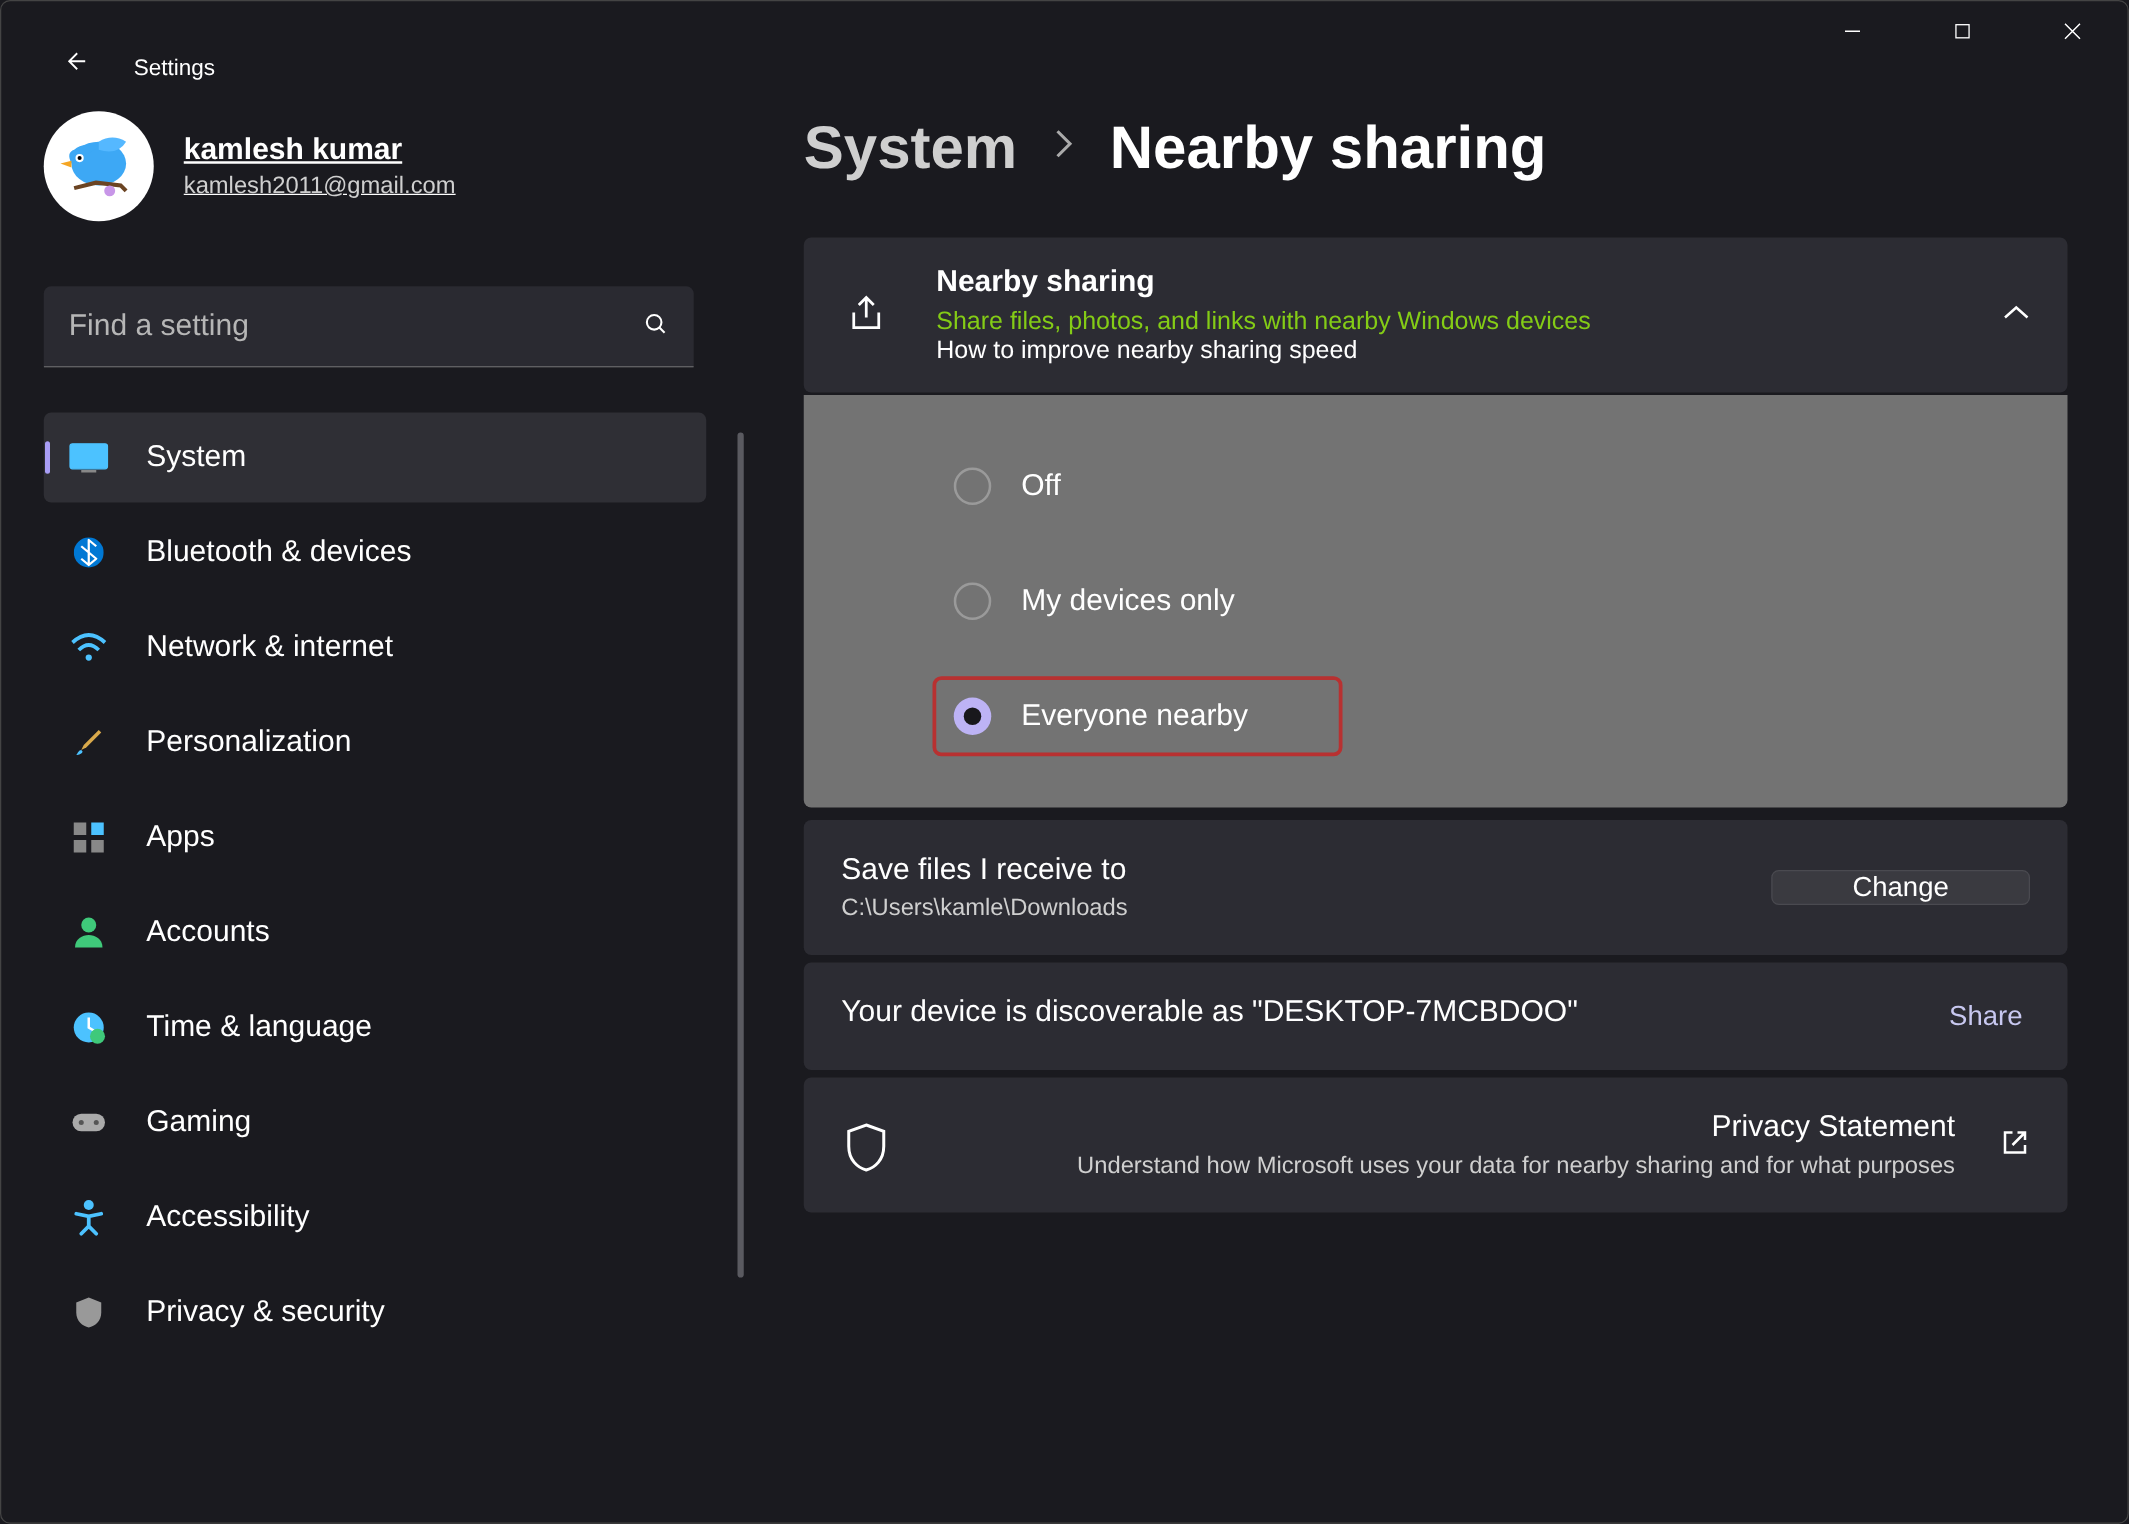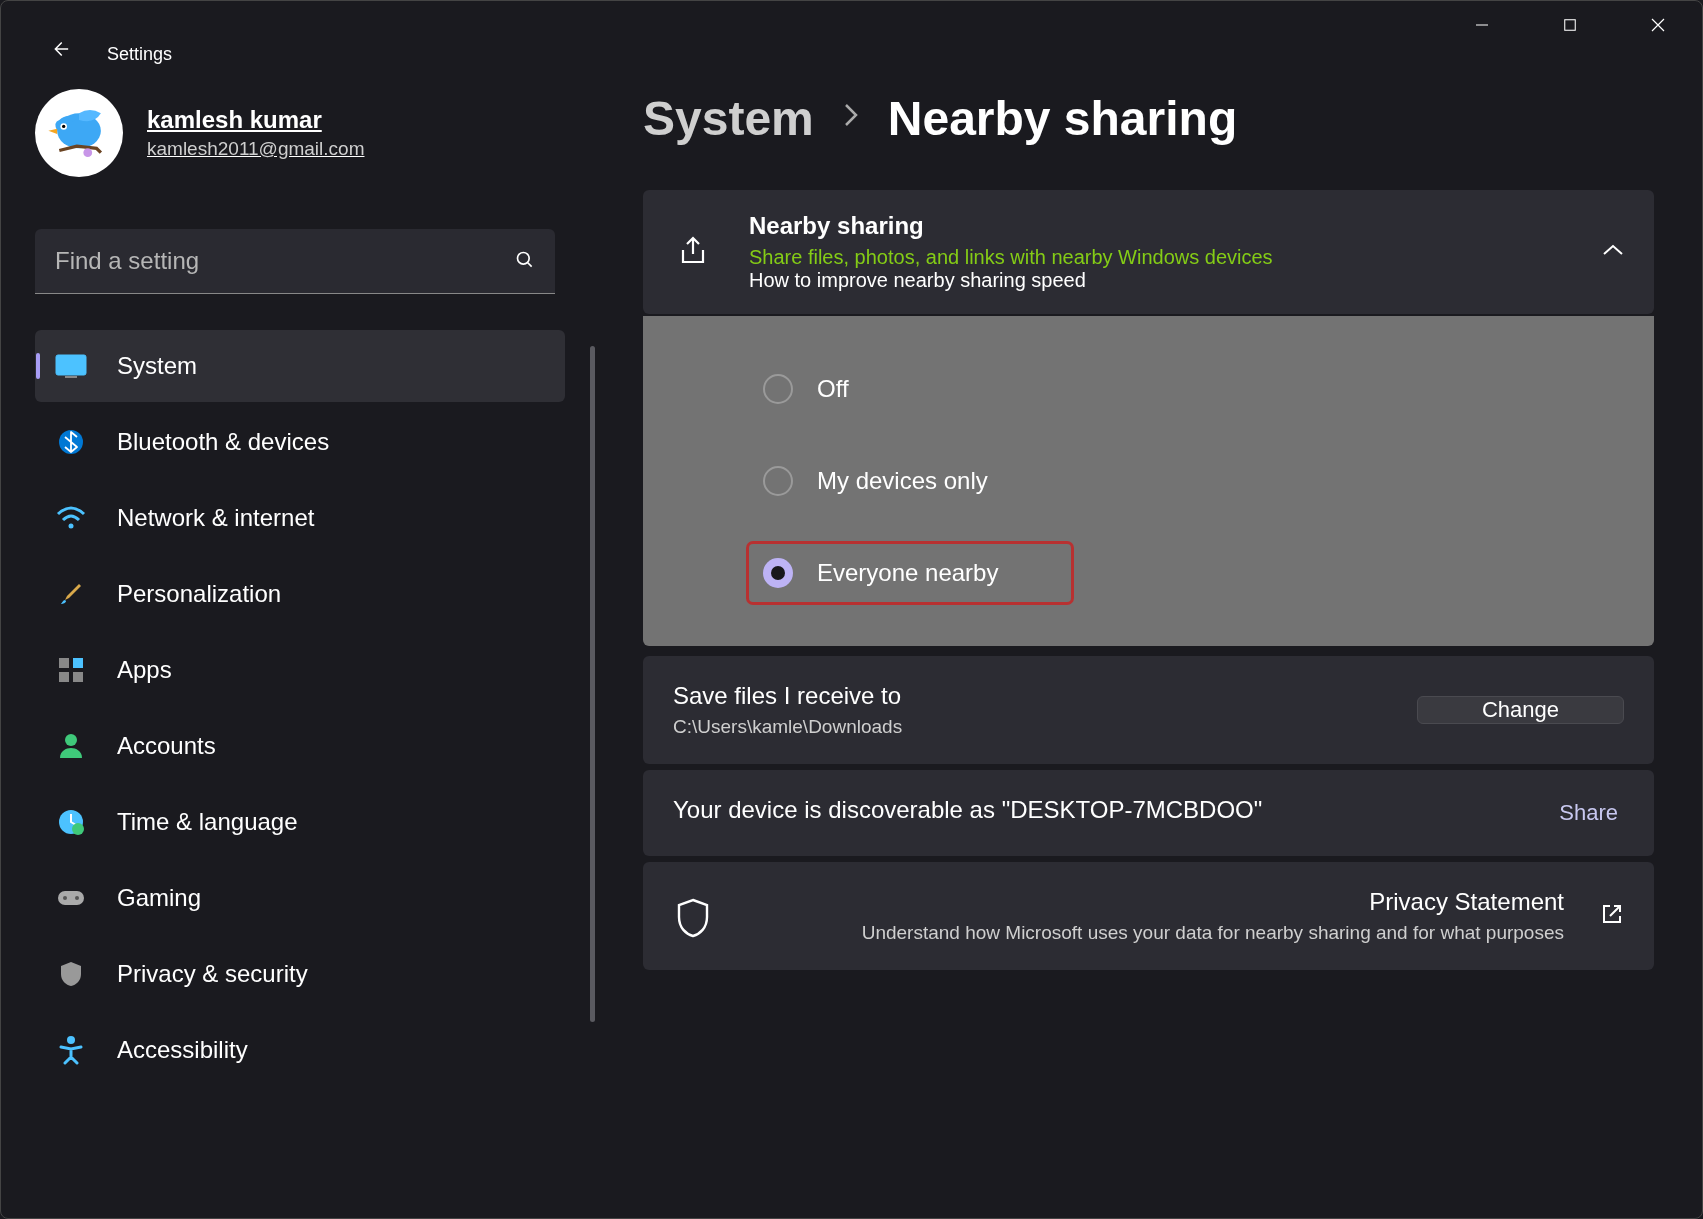--- a/index.html
+++ b/index.html
@@ -408,34 +408,34 @@
           <svg width="30" height="22" viewBox="0 0 30 22">
               <rect x="2" y="4" width="26" height="14" rx="7" fill="#aaa"></rect>
               <circle cx="9" cy="11" r="2" fill="#555"></circle>
               <circle cx="21" cy="11" r="2" fill="#555"></circle>
             </svg>
         </span>
         <span>Gaming</span>
       </div>
       <div class="nav-item">
         <span class="icon">
-          <svg width="24" height="28" viewBox="0 0 24 28">
-              <path d="M12 2l10 4v8c0 7-5 11-10 12C7 25 2 21 2 14V6z" fill="#999"></path>
-            </svg>
-        </span>
-        <span>Privacy &amp; security</span>
-      </div>
-      <div class="nav-item">
-        <span class="icon">
           <svg width="26" height="30" viewBox="0 0 26 30">
               <circle cx="13" cy="5" r="4" fill="#4cc2ff"></circle>
               <path d="M3 12l10 2 10-2M13 14v8m-6 6l6-6 6 6" stroke="#4cc2ff" stroke-width="3" fill="none" stroke-linecap="round"></path>
             </svg>
         </span>
         <span>Accessibility</span>
+      </div>
+      <div class="nav-item">
+        <span class="icon">
+          <svg width="24" height="28" viewBox="0 0 24 28">
+              <path d="M12 2l10 4v8c0 7-5 11-10 12C7 25 2 21 2 14V6z" fill="#999"></path>
+            </svg>
+        </span>
+        <span>Privacy &amp; security</span>
       </div>
       <div class="nav-scrollbar"></div>
     </div>
   </div>
 
   <div class="main">
     <div class="breadcrumb">
       <span class="bc-link">System</span>
       <span class="chevron">
         <svg width="18" height="28" viewBox="0 0 18 28" stroke="#aaa" stroke-width="2.5" fill="none">

